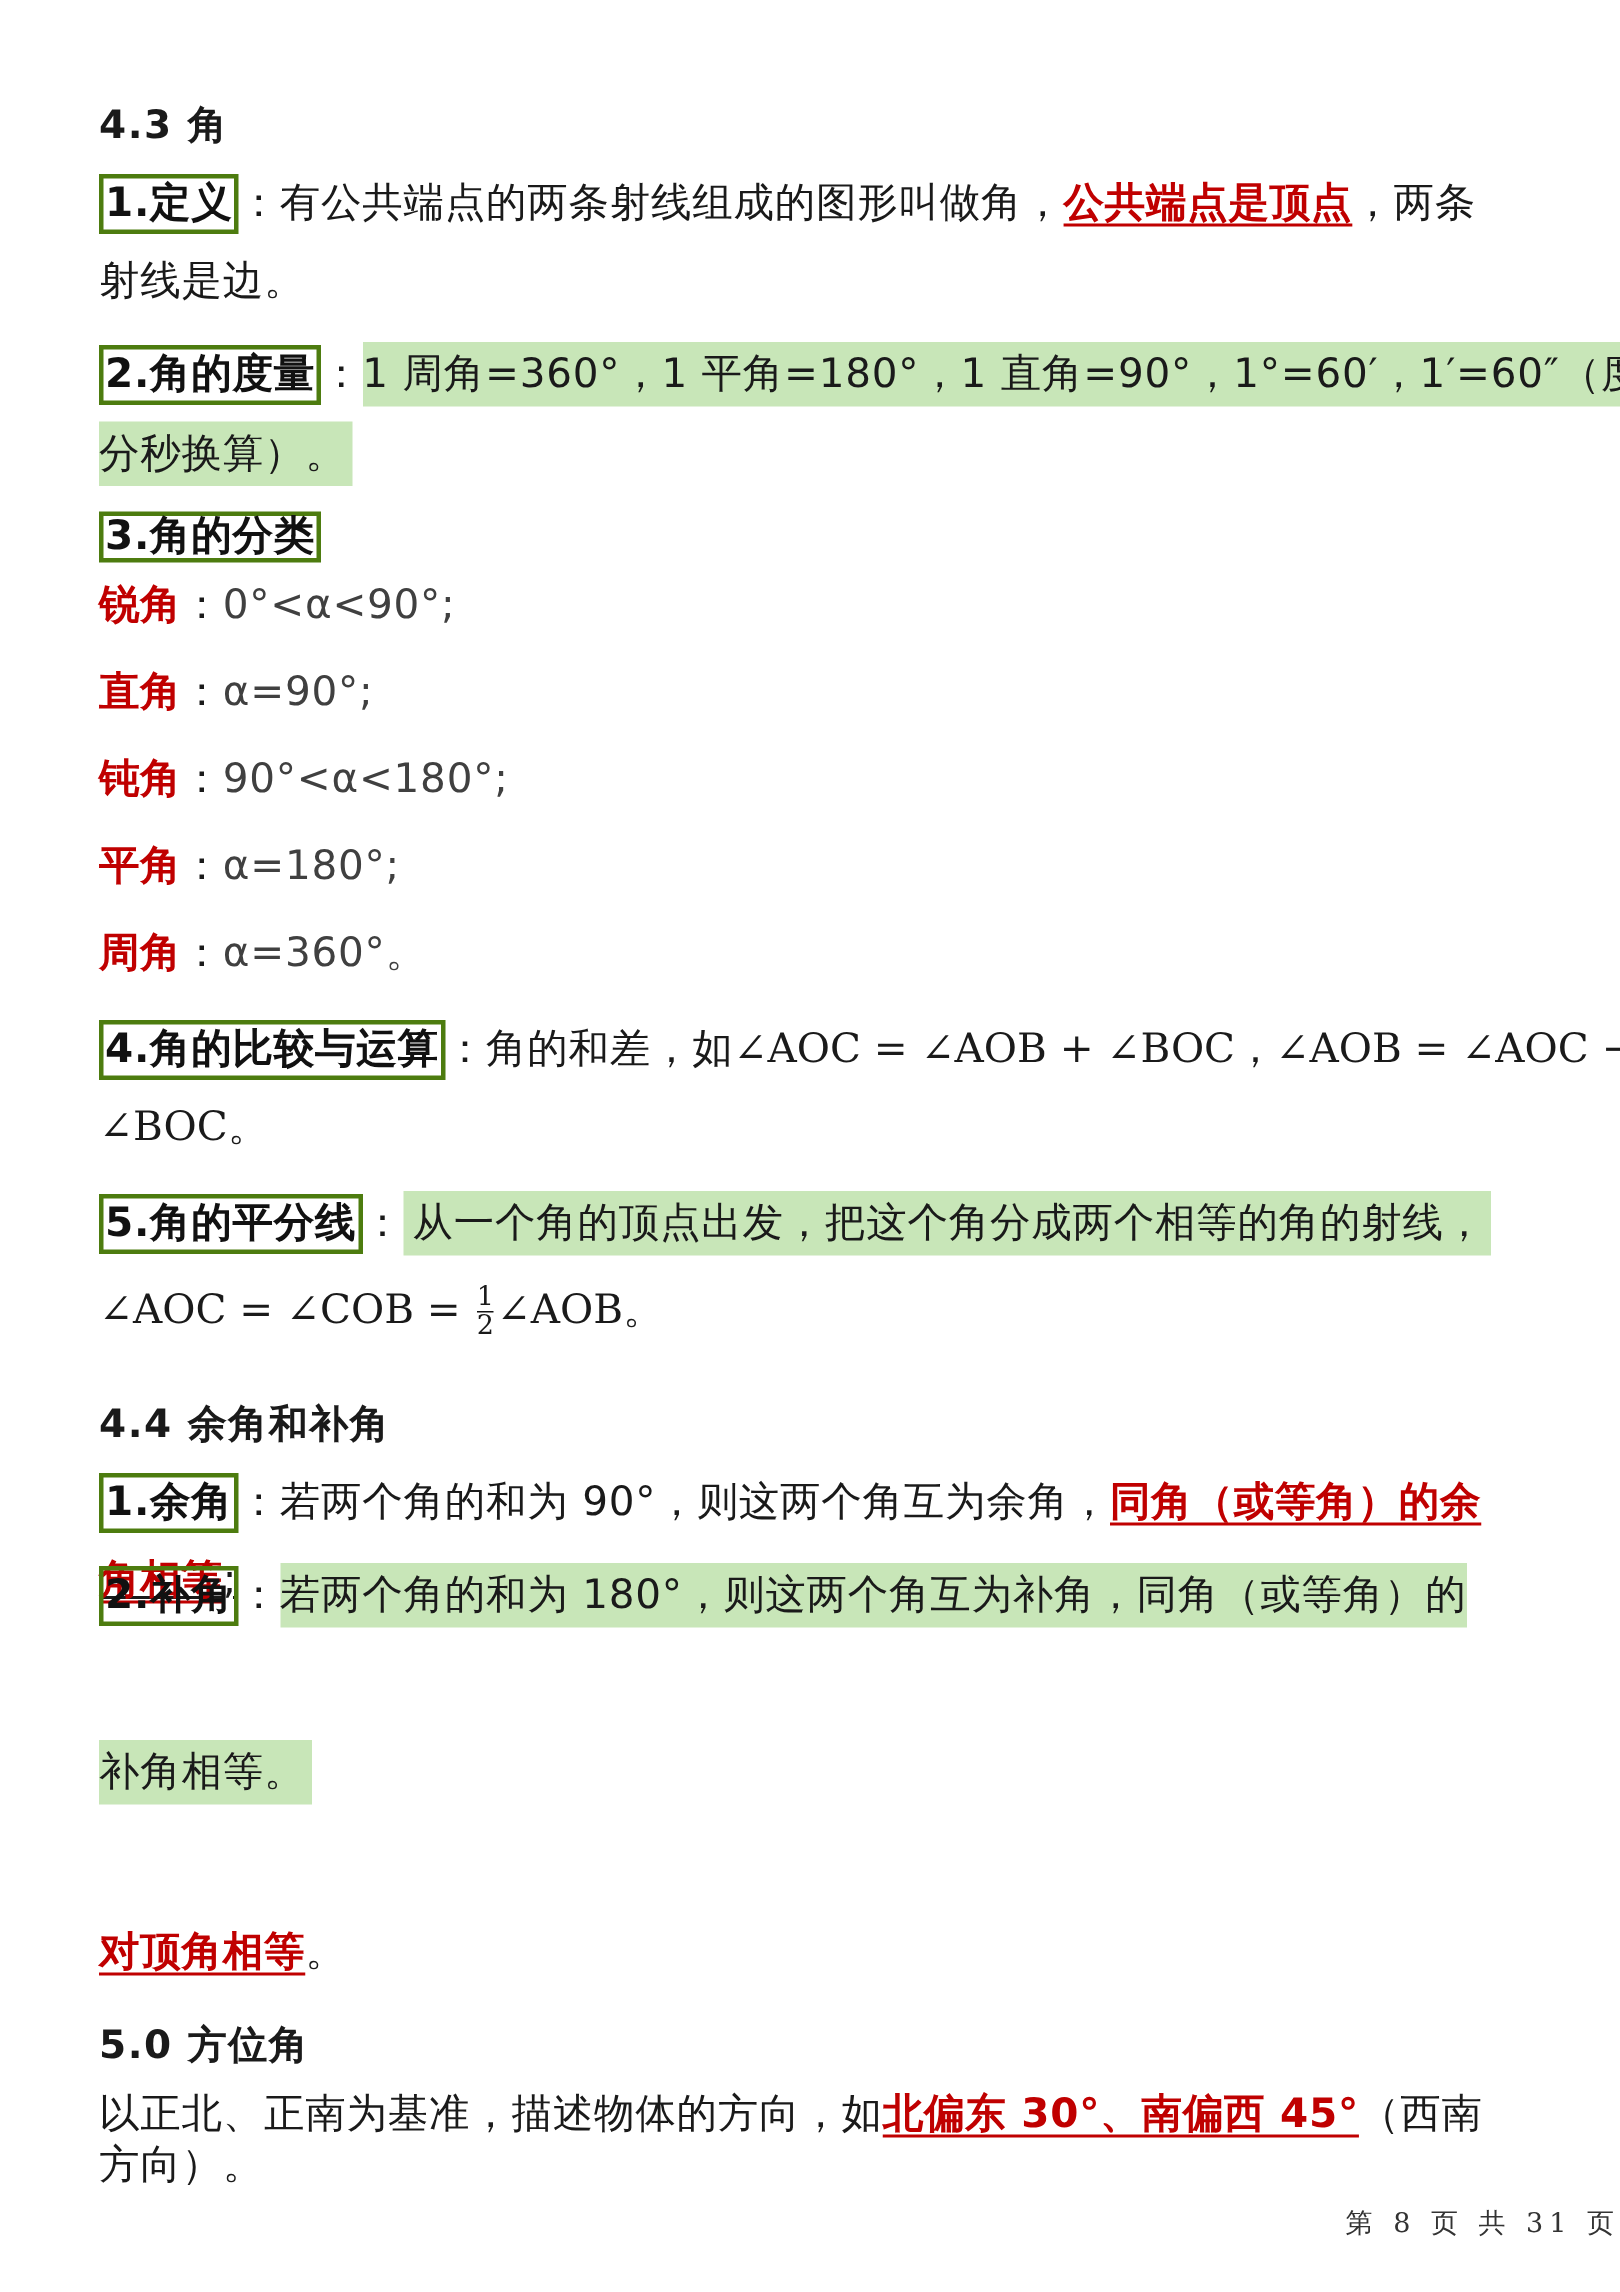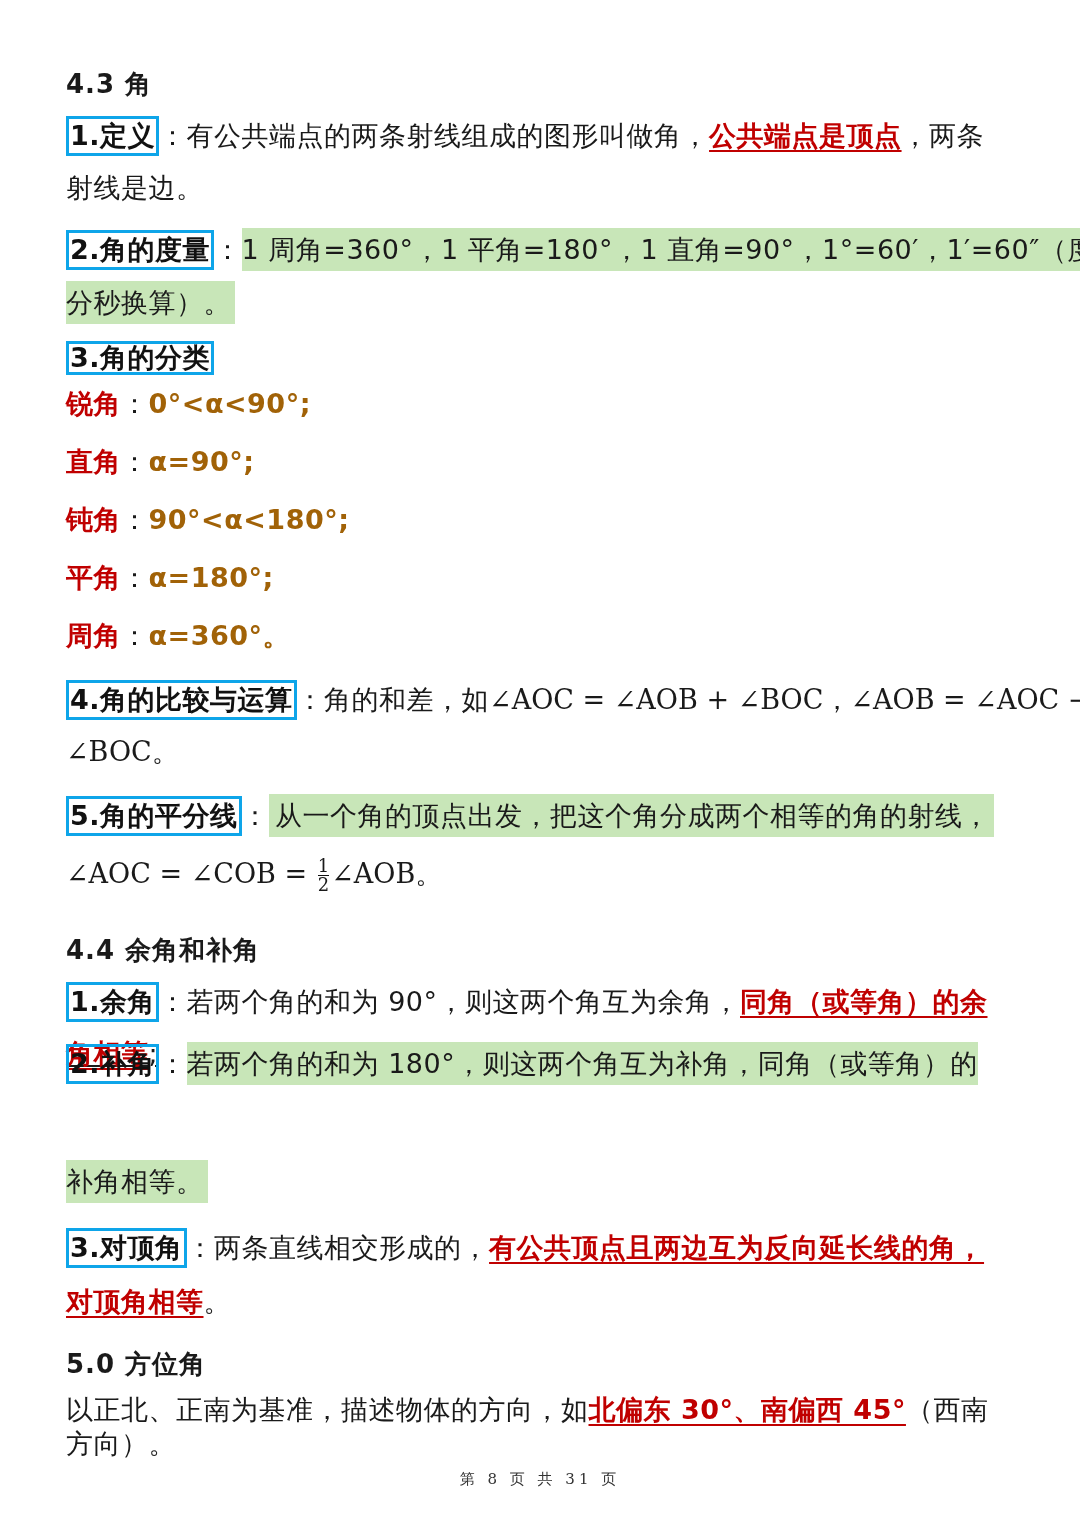--- a/index.html
+++ b/index.html
@@ -8,33 +8,33 @@
       font-family: "DejaVu Sans", "Liberation Sans", sans-serif;
       color: #1a1a1a;
     }
     .page { position: absolute; left: 0; top: 0; width: 1080px; height: 1528px; }
     .line {
       position: absolute; left: 66px; white-space: nowrap;
       font-size: 27px; line-height: 40px; letter-spacing: 0.5px;
     }
     .h3 { font-weight: bold; font-size: 26px; letter-spacing: 1px; }
     .box {
-      display: inline-block; border: 3px solid #0ea5e9; padding: 0 1px;
+      display: inline-block; border: 3px solid #4d7c0f; padding: 0 1px;
       font-weight: bold; line-height: 34px; color: #111;
     }
     .hl { background: #c8e6b8; }
     .red { color: #c00000; font-weight: bold; }
     .redu { color: #c00000; font-weight: bold; text-decoration: underline; text-decoration-thickness: 2px; text-underline-offset: 5px; }
-    .teal { color: #a16207; font-weight: bold; }
+    .teal { color: #404040; }
     .math { font-family: "DejaVu Serif", "Liberation Serif", serif; letter-spacing: 0; }
     .frac { display: inline-block; vertical-align: middle; text-align: center; font-size: 18px; line-height: 18px; margin: 0 2px; }
     .frac span { display: block; }
     .footer {
-      position: absolute; top: 1470px; left: 0; width: 1080px; text-align: center;
-      font-family: "DejaVu Serif", "Liberation Serif", serif; font-size: 15px; color: #333;
+      position: absolute; top: 1470px; left: 0; width: 1080px; text-align: right;
+      font-family: "DejaVu Serif", "Liberation Serif", serif; font-size: 18px; color: #333;
       letter-spacing: 4px;
     }
   </style>
 </head>
 <body>
 
 <div class="page">
 
   <div class="line h3" style="top:64px;">4.3  角</div>
 
@@ -91,23 +91,20 @@
     <span class="redu">角相等</span><span>;</span>
   </div>
 
   <div class="line" style="top:1044px;">
     <span class="box">2.补角</span><span>：</span><span class="hl" style="padding:6px 0;">若两个角的和为 180°，则这两个角互为补角，同角（或等角）的</span>
   </div>
   <div class="line" style="top:1162px;">
     <span class="hl" style="padding:6px 4px 6px 0;">补角相等。</span>
   </div>
 
-  <div class="line" style="top:1228px;">
-    <span class="box">3.对顶角</span><span>：</span><span>两条直线相交形成的，</span><span class="redu">有公共顶点且两边互为反向延长线的角，</span>
-  </div>
   <div class="line" style="top:1282px;">
     <span class="redu">对顶角相等</span><span>。</span>
   </div>
 
   <div class="line h3" style="top:1344px;">5.0  方位角</div>
 
   <div class="line" style="top:1390px;">
     <span>以正北、正南为基准，描述物体的方向，如</span><span class="redu">北偏东 30°、南偏西 45°</span><span>（西南</span>
   </div>
   <div class="line" style="top:1424px;">方向）。</div>

